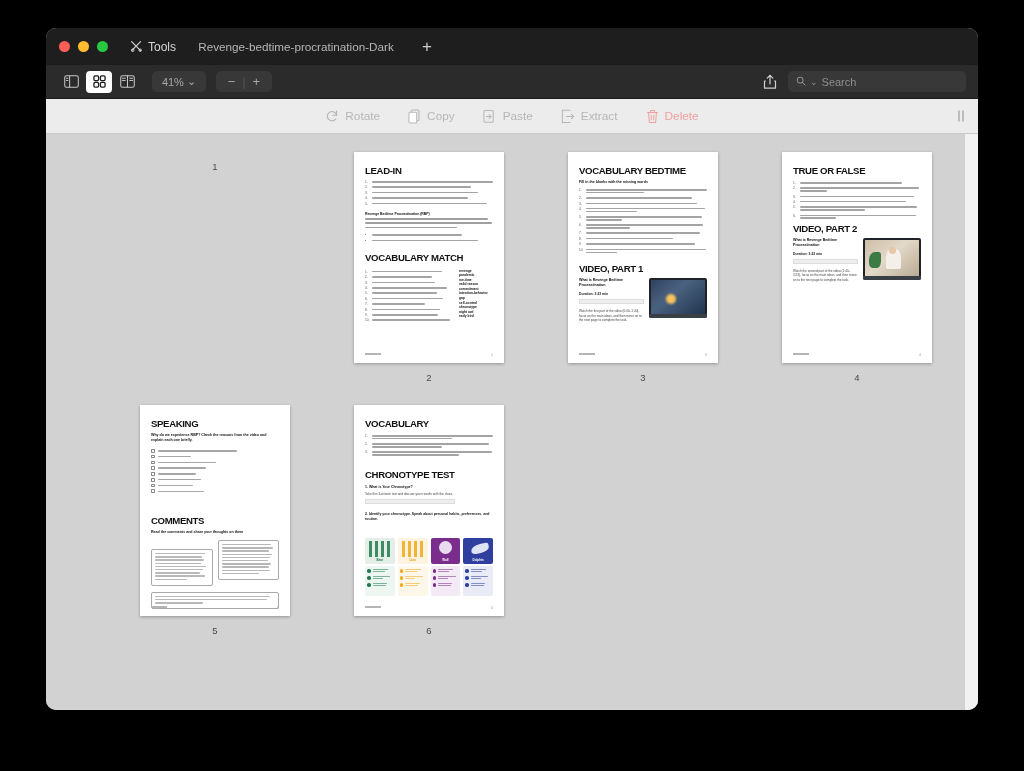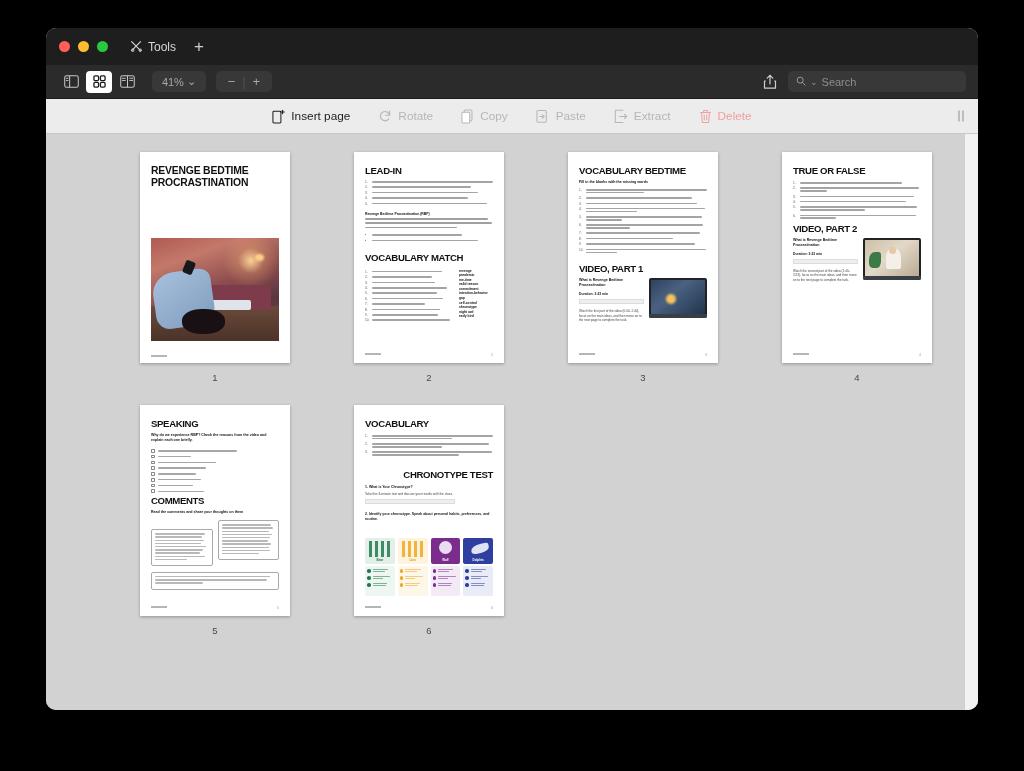--- a/index.html
+++ b/index.html
@@ -258,20 +258,23 @@
       <span class="tools-icon">
         <svg width="13" height="13" viewBox="0 0 16 16">
           <path d="M2 2 L13 13 M13 2 L2 13" stroke="#d8d8d8" stroke-width="1.4" fill="none" stroke-linecap="round"></path>
           <circle cx="3.4" cy="12.6" r="1.5" fill="none" stroke="#d8d8d8" stroke-width="1.2"></circle>
           <circle cx="12.6" cy="12.6" r="1.5" fill="none" stroke="#d8d8d8" stroke-width="1.2"></circle>
         </svg>
       </span>
       <span>Tools</span>
     </div>
 
+    <div class="tab" id="tab1">
+      <span>Revenge-bedtime-procratination-Dark</span>
+    </div>
     <div class="newtab">+</div>
   </div>
 
   <div id="toolbar">
     <div class="tb-icon">
       <svg width="15" height="13" viewBox="0 0 16 14">
         <rect x="0.7" y="0.7" width="14.6" height="12.6" rx="2" fill="none" stroke="#c6c6c6" stroke-width="1.1"></rect>
         <line x1="6" y1="0.7" x2="6" y2="13.3" stroke="#c6c6c6" stroke-width="1.1"></line>
         <rect x="2" y="3" width="2.6" height="1" fill="#c6c6c6"></rect>
         <rect x="2" y="5.4" width="2.6" height="1" fill="#c6c6c6"></rect>
@@ -323,30 +326,20 @@
           <circle cx="5" cy="5" r="3.6" fill="none" stroke="#9a9a9a" stroke-width="1.2"></circle>
           <line x1="7.7" y1="7.7" x2="11" y2="11" stroke="#9a9a9a" stroke-width="1.2" stroke-linecap="round"></line>
         </svg>
       </span>
       <span style="font-size:9px;">⌄</span>
       <span>Search</span>
     </div>
   </div>
 
   <div id="actionbar">
-    <div class="act">
-      <span>
-        <svg width="13" height="15" viewBox="0 0 14 16">
-          <rect x="1" y="2.4" width="8.6" height="12.6" rx="1" fill="none" stroke="#1d1d1d" stroke-width="1.1"></rect>
-          <line x1="11.4" y1="1.2" x2="11.4" y2="5" stroke="#1d1d1d" stroke-width="1.1" stroke-linecap="round"></line>
-          <line x1="9.5" y1="3.1" x2="13.3" y2="3.1" stroke="#1d1d1d" stroke-width="1.1" stroke-linecap="round"></line>
-        </svg>
-      </span>
-      <span>Insert page</span>
-    </div>
 
 
     <div class="act dis">
       <span>
         <svg width="14" height="14" viewBox="0 0 15 15">
           <path d="M12.4 6.6 A5 5 0 1 0 11.6 10.6" fill="none" stroke="#b6b6b6" stroke-width="1.2" stroke-linecap="round"></path>
           <path d="M12.4 2.2 L12.4 6.7 L8 6.7" fill="none" stroke="#b6b6b6" stroke-width="1.2" stroke-linecap="round" stroke-linejoin="round"></path>
         </svg>
       </span>
       <span>Rotate</span>
@@ -400,38 +393,20 @@
     <div class="grip">
         <i></i>
         <i></i>
       </div>
   </div>
 
   <div id="canvas">
     <div id="grid">
 
       <div class="cell">
-        <div class="thumbwrap">
-          <div class="pg">
-            <div class="p1title">REVENGE BEDTIME PROCRASTINATION</div>
-            <div class="cover-photo">
-              <div class="cp-floor"></div>
-              <div class="cp-bed"></div>
-              <div class="cp-sheet"></div>
-              <div class="cp-lamp"></div>
-              <div class="cp-person"></div>
-              <div class="cp-hair"></div>
-              <div class="cp-phone"></div>
-            </div>
-            <div class="footer">
-              <u></u>
-                <b></b>
-            </div>
-          </div>
-        </div>
         <div class="pagenum">1</div>
       </div>
 
       <div class="cell">
         <div class="thumbwrap">
           <div class="pg">
             <div class="sec">LEAD-IN</div>
             <div style="margin-top:5px;">
               <div class="bl-num">
                   <span>1.</span>
@@ -767,21 +742,21 @@
                 </div>
               <div class="chk">
                   <em></em>
                   <u style="width:28%"></u>
                 </div>
               <div class="chk">
                   <em></em>
                   <u style="width:36%"></u>
                 </div>
             </div>
-            <div class="sec" style="margin-top:2px;">COMMENTS</div>
+            <div class="sec" style="margin-top:22px;">COMMENTS</div>
             <div class="sub">Read the comments and share your thoughts on them</div>
             <div style="display:flex;gap:5px;margin-top:6px;align-items:flex-start;">
               <div class="cmt" style="flex:1;margin-top:9px;">
                 <i style="width:94%"></i>
                   <i style="width:88%"></i>
                   <i style="width:92%"></i>
                   <i style="width:86%"></i>
                   <i style="width:95%"></i>
                   <i style="width:90%"></i>
                   <i style="width:84%"></i>
@@ -835,21 +810,21 @@
                   </div>
                 </div>
               <div class="bl-num">
                   <span>3.</span>
                   <div class="ls">
                     <i style="width:99%"></i>
                     <i style="width:72%"></i>
                   </div>
                 </div>
             </div>
-            <div class="sec" style="margin-top:12px;text-align:right;">CHRONOTYPE TEST</div>
+            <div class="sec" style="margin-top:12px;">CHRONOTYPE TEST</div>
             <div style="font-size:3.5px;font-weight:bold;color:#111;margin-top:5px;">1. What is Your Chronotype?</div>
             <div style="font-size:3.2px;color:#444;margin-top:3px;">Take this 3-minute test and discuss your results with the class.</div>
             <div style="height:5px;background:#eee;border:0.5px solid #ddd;margin-top:3px;width:70%;"></div>
             <div style="font-size:3.5px;font-weight:bold;color:#111;margin-top:8px;line-height:4.6px;">2. Identify your chronotype. Speak about personal habits, preferences, and routine.</div>
 
             <div class="chrono">
               <div class="ccol">
                 <div class="ctop" style="background:#e3efe7;">
                   <div style="position:absolute;inset:3px 4px 7px 4px;background:repeating-linear-gradient(90deg,#1f7a4d 0 3px,transparent 3px 6px);opacity:.85;"></div>
                   <div class="lbl" style="color:#1f7a4d;">Bear</div>

